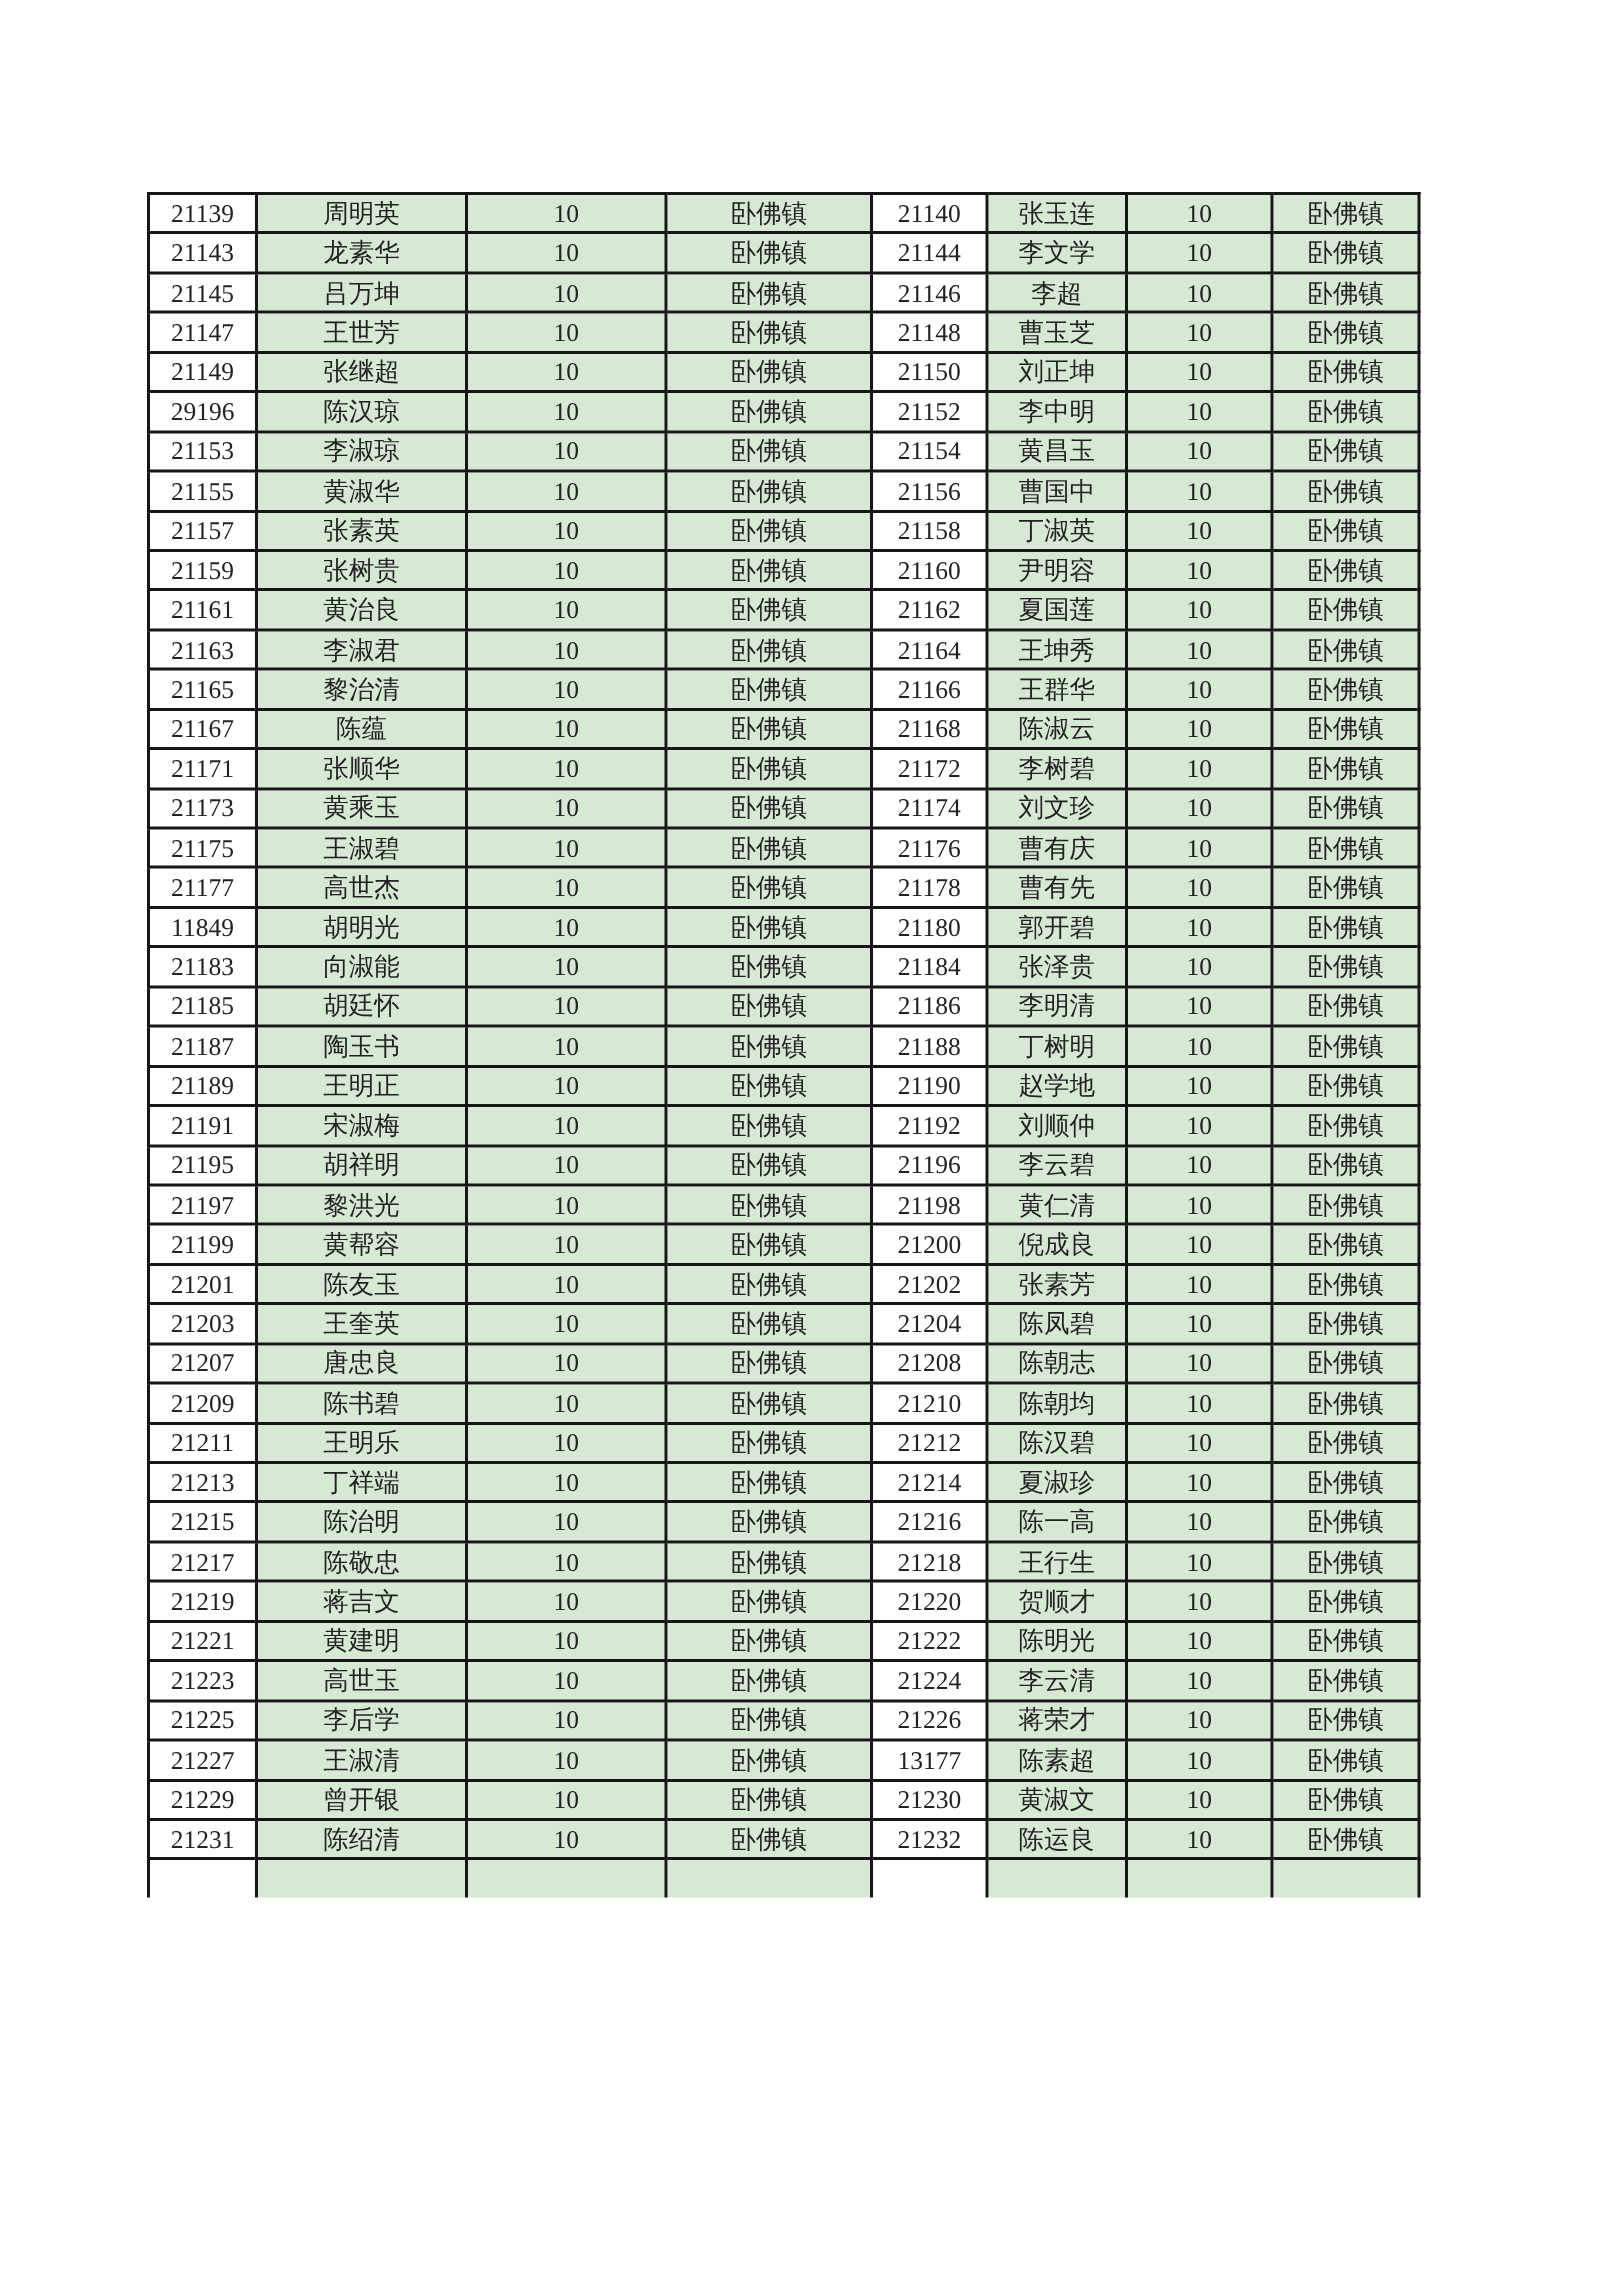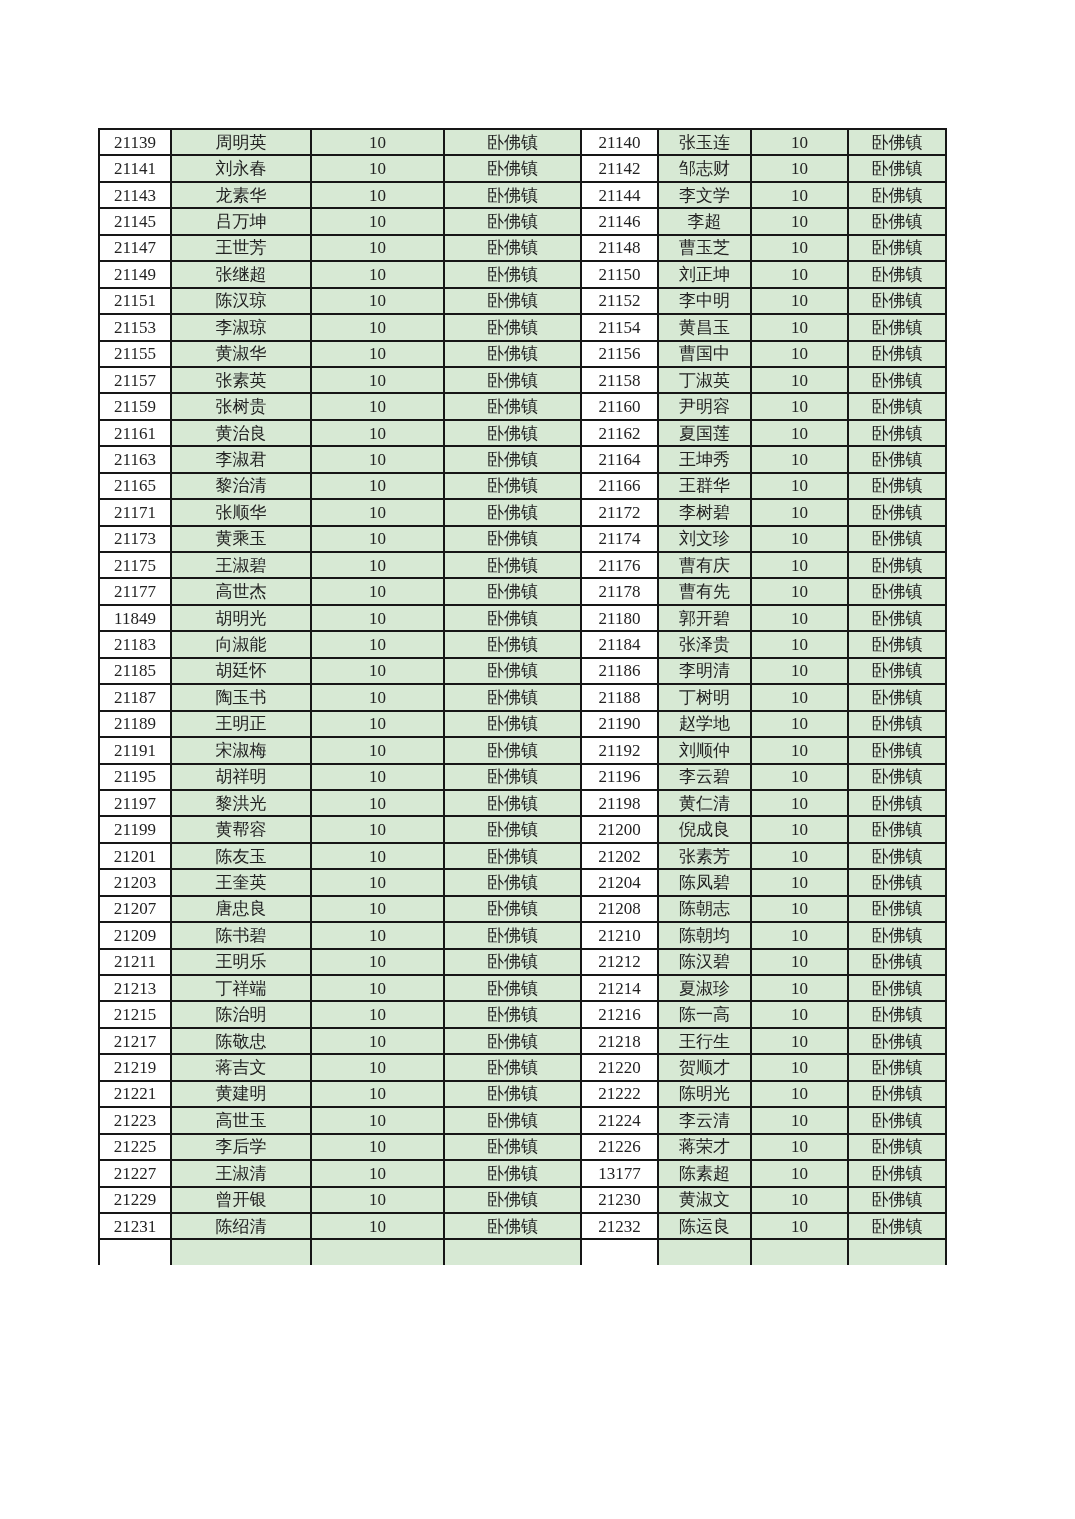--- a/index.html
+++ b/index.html
@@ -76,30 +76,20 @@
     <td class="id-col">21139</td>
     <td class="green cn">周明英</td>
     <td class="green">10</td>
     <td class="green cn">卧佛镇</td>
     <td class="id-col">21140</td>
     <td class="green cn">张玉连</td>
     <td class="green">10</td>
     <td class="green cn">卧佛镇</td>
   </tr>
 
-  <tr>
-    <td class="id-col">21141</td>
-    <td class="green cn">刘永春</td>
-    <td class="green">10</td>
-    <td class="green cn">卧佛镇</td>
-    <td class="id-col">21142</td>
-    <td class="green cn">邹志财</td>
-    <td class="green">10</td>
-    <td class="green cn">卧佛镇</td>
-  </tr>
 
   <tr>
     <td class="id-col">21143</td>
     <td class="green cn">龙素华</td>
     <td class="green">10</td>
     <td class="green cn">卧佛镇</td>
     <td class="id-col">21144</td>
     <td class="green cn">李文学</td>
     <td class="green">10</td>
     <td class="green cn">卧佛镇</td>
@@ -132,21 +122,21 @@
     <td class="green cn">张继超</td>
     <td class="green">10</td>
     <td class="green cn">卧佛镇</td>
     <td class="id-col">21150</td>
     <td class="green cn">刘正坤</td>
     <td class="green">10</td>
     <td class="green cn">卧佛镇</td>
   </tr>
 
   <tr>
-    <td class="id-col">21151</td>
+    <td class="id-col">29196</td>
     <td class="green cn">陈汉琼</td>
     <td class="green">10</td>
     <td class="green cn">卧佛镇</td>
     <td class="id-col">21152</td>
     <td class="green cn">李中明</td>
     <td class="green">10</td>
     <td class="green cn">卧佛镇</td>
   </tr>
 
   <tr>
@@ -219,20 +209,30 @@
     <td class="id-col">21165</td>
     <td class="green cn">黎治清</td>
     <td class="green">10</td>
     <td class="green cn">卧佛镇</td>
     <td class="id-col">21166</td>
     <td class="green cn">王群华</td>
     <td class="green">10</td>
     <td class="green cn">卧佛镇</td>
   </tr>
 
+  <tr>
+    <td class="id-col">21167</td>
+    <td class="green cn">陈蕴</td>
+    <td class="green">10</td>
+    <td class="green cn">卧佛镇</td>
+    <td class="id-col">21168</td>
+    <td class="green cn">陈淑云</td>
+    <td class="green">10</td>
+    <td class="green cn">卧佛镇</td>
+  </tr>
 
 
   <tr>
     <td class="id-col">21171</td>
     <td class="green cn">张顺华</td>
     <td class="green">10</td>
     <td class="green cn">卧佛镇</td>
     <td class="id-col">21172</td>
     <td class="green cn">李树碧</td>
     <td class="green">10</td>

